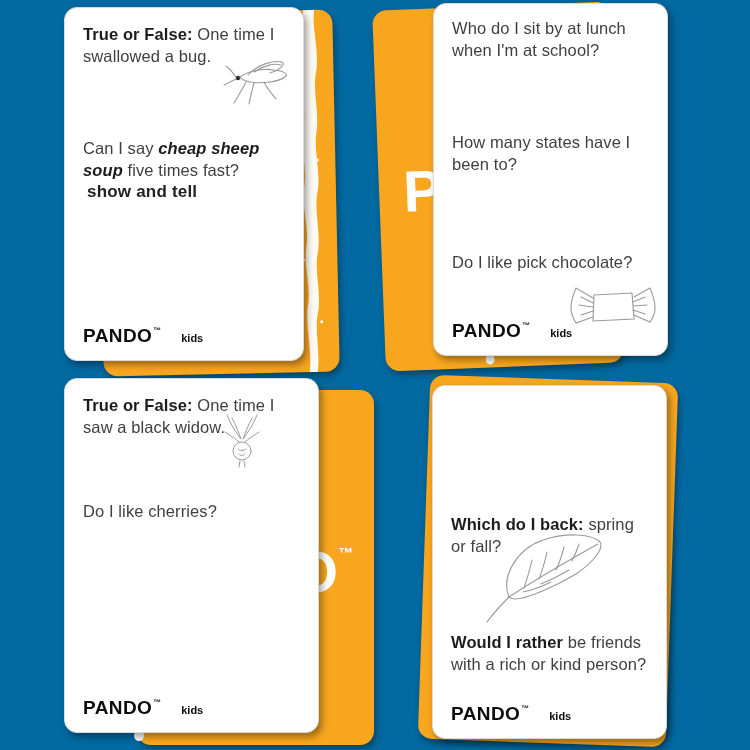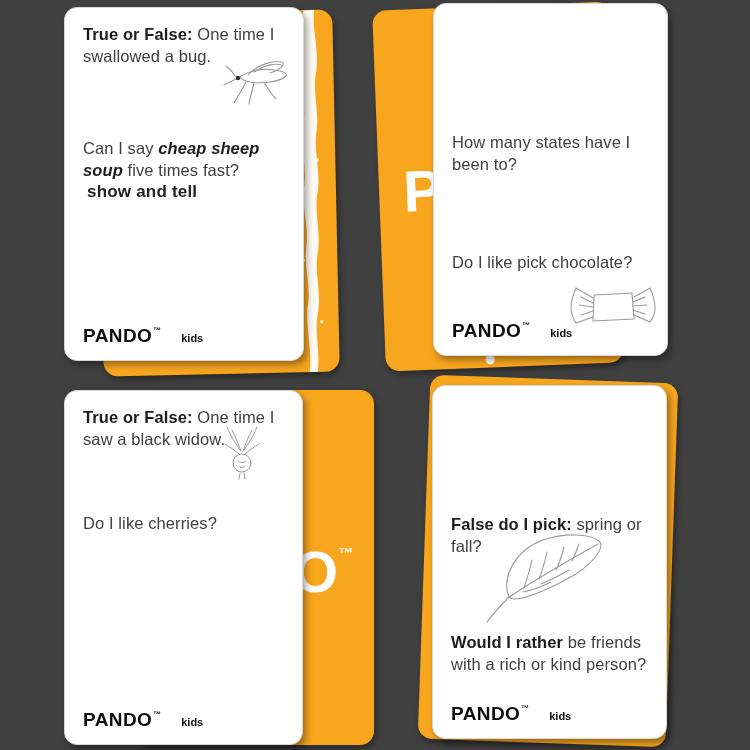--- a/index.html
+++ b/index.html
@@ -1,17 +1,17 @@
 <!DOCTYPE html>
 <html><head>
 <meta charset="utf-8">
 <style>
   html,body{margin:0;padding:0;background:#ffffff;}
   body{width:750px;height:750px;overflow:hidden;font-family:"Liberation Sans",sans-serif;}
-  .scene{position:relative;width:750px;height:750px;background:#404040;}
+  .scene{position:relative;width:750px;height:750px;background:#0369a1;}
 
   .orange-card{
     position:absolute;
     background:#F9A61F;
     border-radius:14px;
     box-shadow:2px 4px 6px rgba(0,0,0,0.35);
   }
   .white-card{
     position:absolute;
     background:#ffffff;
@@ -89,20 +89,21 @@
 
   <section>
     <div class="orange-card" style="left:379px;top:6px;width:238px;height:361px;transform:rotate(-2.2deg);">
       <div class="back-word" style="left:24px;top:148px;">
         <span>PANDO</span><span class="tm">™</span>
       </div>
       <div class="blob" style="left:100px;top:348px;width:9px;height:10px;"></div>
     </div>
 
     <div class="white-card" style="left:433px;top:3px;width:233px;height:351px;">
+      <p class="q" style="top:14px">Who do I sit by at lunch when I'm at school?</p>
       <p class="q" style="top:128px">How many states have I been to?</p>
       <p class="q" style="top:248px">Do I like pick chocolate?</p>
 
       <svg class="sketch" style="left:132px;top:280px" width="94" height="48" viewBox="0 0 94 48" fill="none" stroke="#9a9a9a" stroke-width="1.1" stroke-linecap="round">
         <path d="M28 11 L66 9 L68 35 L27 37 Z"></path>
         <path d="M27 14 L10 4 C7 11 5 18 5 24 C5 30 7 34 10 39 L27 33"></path>
         <path d="M27 19 L15 13"></path>
           <path d="M27 23 L13 21"></path>
           <path d="M27 27 L15 31"></path>
         <path d="M68 13 L84 4 C87 11 89 18 89 24 C89 30 87 34 84 38 L68 31"></path>
@@ -118,21 +119,21 @@
   </section>
 
   <section>
     <div class="orange-card" style="left:137px;top:390px;width:237px;height:355px;">
       <div class="back-word" style="left:0px;top:148px;">
         <span>PANDO</span><span class="tm">™</span>
       </div>
       <div class="blob" style="left:-3px;top:340px;width:10px;height:11px;"></div>
     </div>
 
-    <div class="white-card" style="left:64px;top:390px;width:237px;height:353px;">
+    <div class="white-card" style="left:64px;top:378px;width:237px;height:353px;padding-left:16px;">
       <p class="q" style="top:16px"><span class="b">True or False:</span><span> One time I saw a black widow.</span></p>
 
       <svg class="sketch" style="left:156px;top:34px" width="42" height="60" viewBox="0 0 42 60" fill="none" stroke="#9a9a9a" stroke-width="1" stroke-linecap="round">
         <path d="M6 2 C10 12 15 19 19 25"></path>
         <path d="M36 2 C32 12 27 19 23 25"></path>
         <path d="M11 5 C15 13 18 20 20 26"></path>
         <path d="M31 5 C27 13 24 20 22 26"></path>
         <path d="M4 19 C10 23 15 26 18 29"></path>
         <path d="M38 19 C32 23 27 26 24 29"></path>
         <circle cx="21" cy="38" r="9"></circle>
@@ -150,21 +151,21 @@
       </div>
     </div>
   </section>
 
   <section>
     <div class="orange-card" style="left:424px;top:379px;width:248px;height:364px;transform:rotate(2deg);">
     </div>
 
     <div class="white-card" style="left:432px;top:385px;width:233px;height:352px;">
 
-      <p class="q" style="top:128px"><span class="b">False do I pick:</span><span> spring or fall?</span></p>
+      <p class="q" style="top:128px"><span class="b">Which do I back:</span><span> spring or fall?</span></p>
 
       <svg class="sketch" style="left:46px;top:142px" width="132" height="98" viewBox="0 0 132 98" fill="none" stroke="#9a9a9a" stroke-width="1.1" stroke-linecap="round">
         <path d="M8 94 C14 86 21 78 30 69"></path>
         <path d="M30 69 C22 50 36 22 64 12 C88 4 113 6 121 14 C125 20 115 34 97 46 C77 58 48 71 36 71 C33 71 31 70 30 69 Z"></path>
         <path d="M30 69 C56 52 90 32 119 16"></path>
         <path d="M45 60 C49 48 51 41 53 32"></path>
         <path d="M60 51 C64 41 66 33 68 24"></path>
         <path d="M77 42 C81 34 83 27 85 19"></path>
         <path d="M93 33 C96 27 98 22 100 16"></path>
         <path d="M44 64 C54 62 62 59 72 54"></path>

